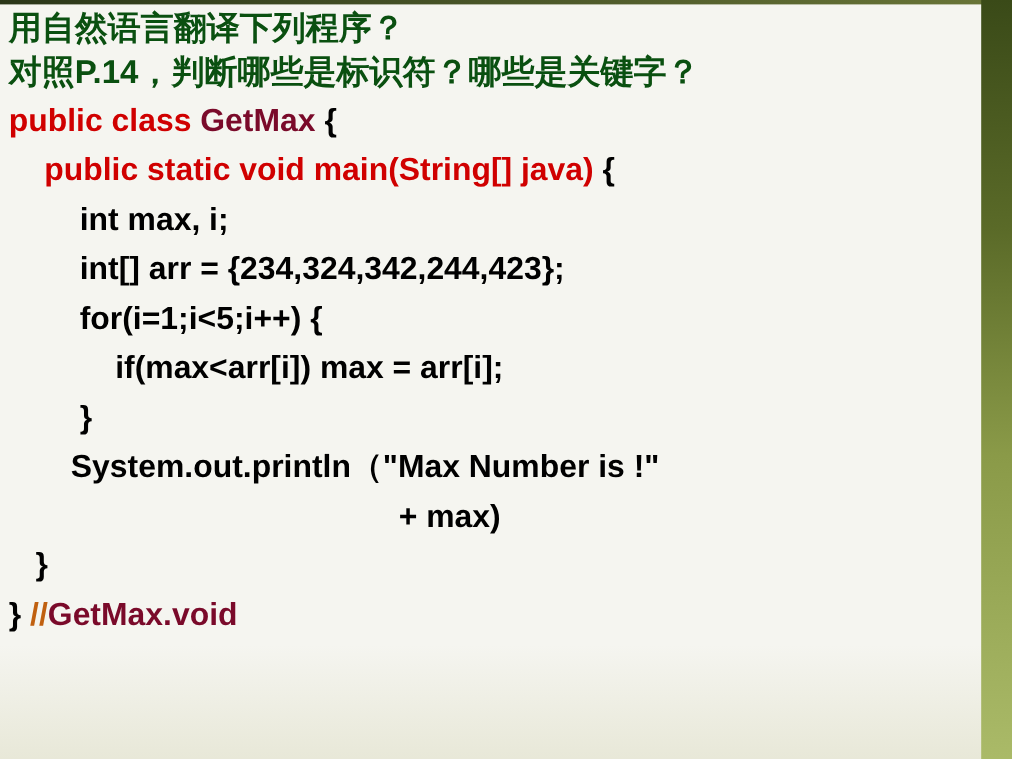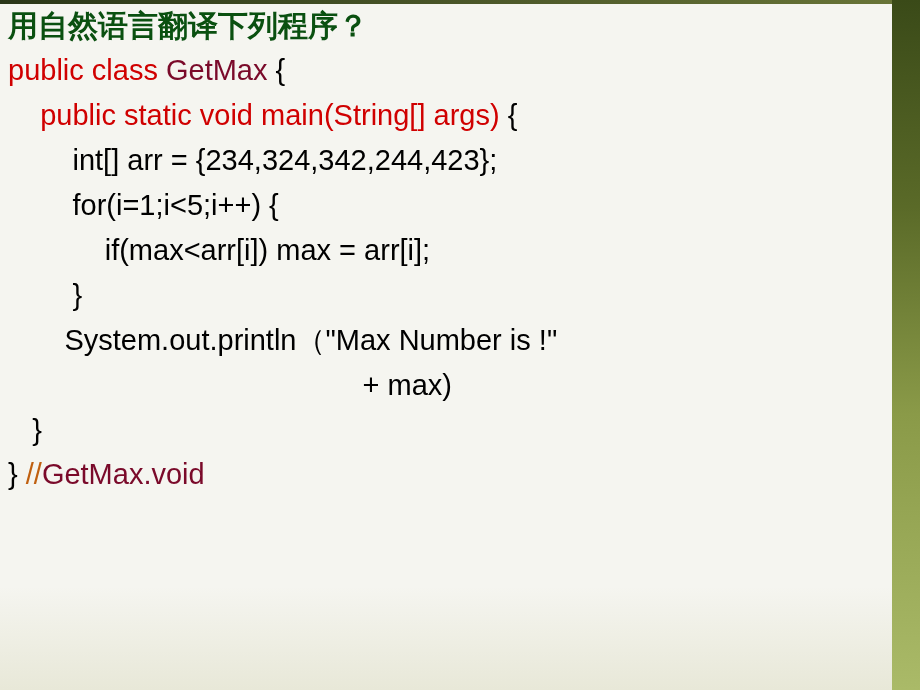--- a/index.html
+++ b/index.html
@@ -38,42 +38,44 @@
     .question {
       font-size: 30px;
       color: #0a5010;
       line-height: 1.2;
       margin-bottom: 4px;
     }
     .code {
       font-size: 29px;
       line-height: 1.55;
       font-family: "Arial", sans-serif;
-      font-weight: normal;
+      font-weight: bold;
     }
     .code-line {
       white-space: pre;
     }
     .kw-red { color: #d00000; }
     .id-darkred { color: #7a0a2a; }
     .txt-black { color: #000000; }
     .comment { color: #c06010; }
   </style>
 </head>
 <body>
 
 <div class="top-strip"></div>
 <div class="right-strip"></div>
 
 <div class="content">
   <div class="question">用自然语言翻译下列程序？</div>
+  <div class="question">对照P.14，判断哪些是标识符？哪些是关键字？</div>
 
   <div class="code">
     <div class="code-line"><span class="kw-red">public class </span><span class="id-darkred">GetMax </span><span class="txt-black">{</span></div>
-    <div class="code-line"><span class="kw-red">    public static void main(String[] args) </span><span class="txt-black">{</span></div>
+    <div class="code-line"><span class="kw-red">    public static void main(String[] java) </span><span class="txt-black">{</span></div>
+    <div class="code-line txt-black">        int max, i;</div>
     <div class="code-line txt-black">        int[] arr = {234,324,342,244,423};</div>
     <div class="code-line txt-black">        for(i=1;i&lt;5;i++) {</div>
     <div class="code-line txt-black">            if(max&lt;arr[i]) max = arr[i];</div>
     <div class="code-line txt-black">        }</div>
     <div class="code-line txt-black">       System.out.println（"Max Number is !"</div>
     <div class="code-line txt-black">                                            + max)</div>
     <div class="code-line txt-black">   }</div>
     <div class="code-line"><span class="txt-black">} </span><span class="comment">//</span><span class="id-darkred">GetMax.void</span></div>
   </div>
 </div>

